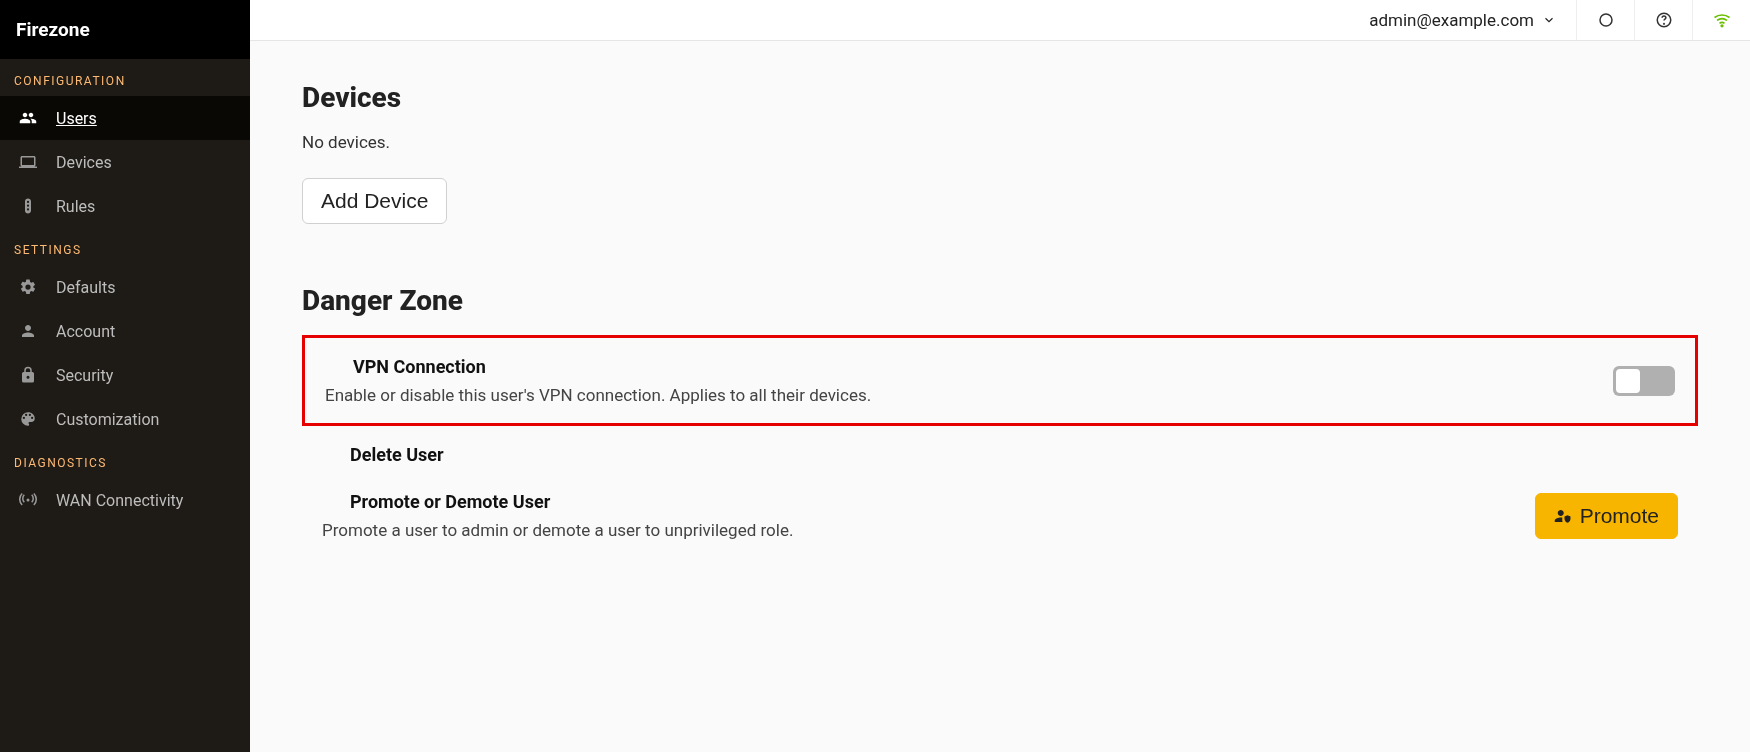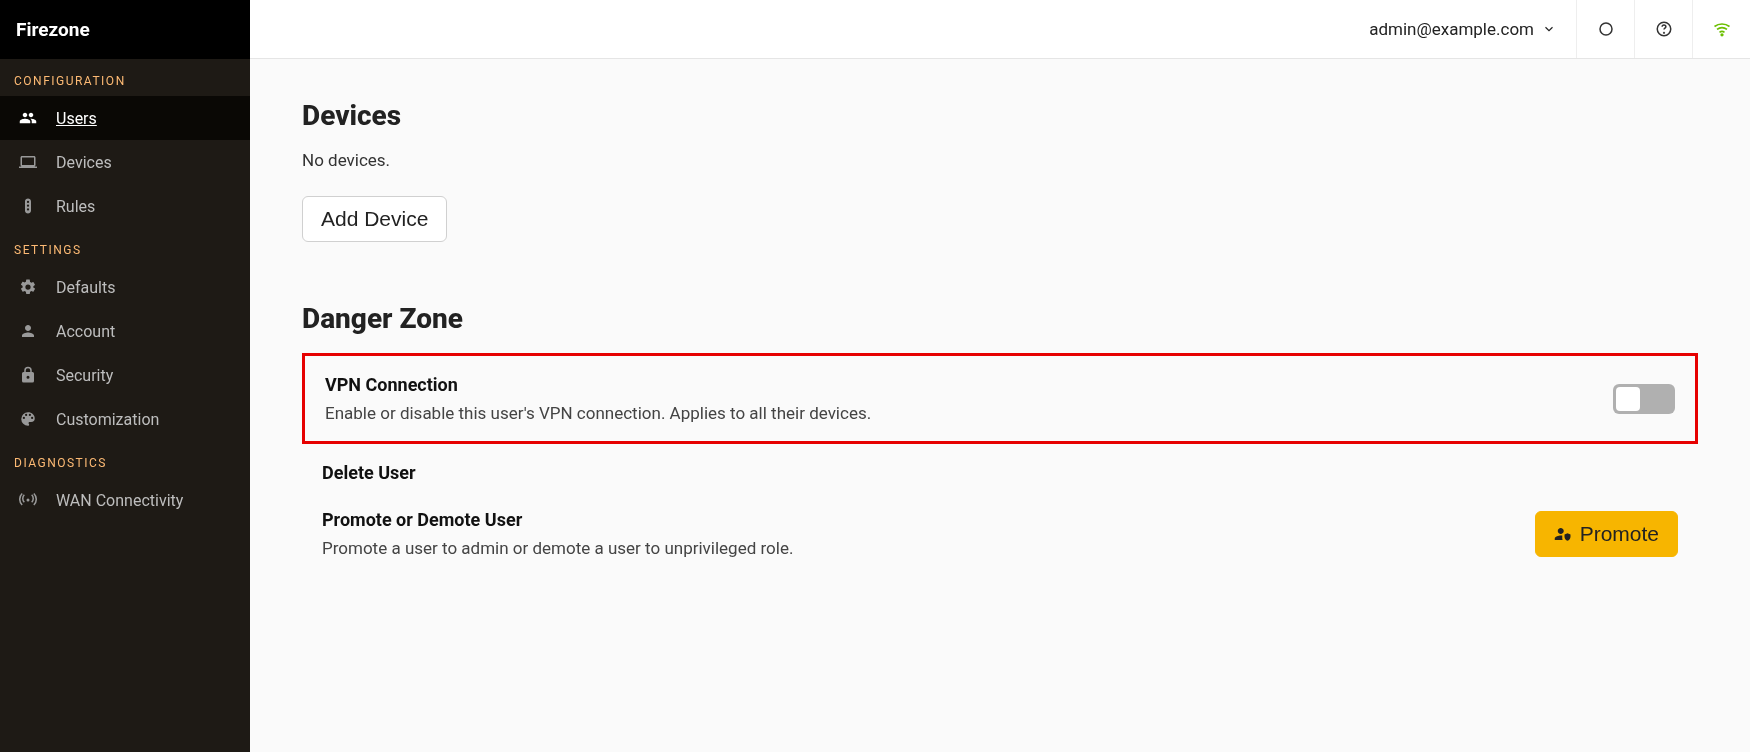--- a/index.html
+++ b/index.html
@@ -12,35 +12,35 @@
 .sidebar-section-label { font-size: 12px; letter-spacing: 1.5px; color: #fdba74; padding: 15px 14px 8px; }
 .sidebar-item { display: flex; align-items: center; gap: 18px; padding: 12px 18px; cursor: pointer; color: #bdbdbd; font-size: 16px; }
 .sidebar-item.active { background: #0a0805; color: #fff; text-decoration: underline; }
 .sidebar-item .icon { width: 20px; height: 20px; display: flex; align-items: center; justify-content: center; color: #999; }
 .sidebar-item.active .icon { color: #fff; }
 
 
 .main { flex: 1; display: flex; flex-direction: column; background: #fafafa; }
 
 
-.topbar { height: 59px; background: #fff; border-bottom: 1px solid #e5e5e5; display: flex; align-items: center; justify-content: flex-end; padding: 0 0 0 20px; }
+.topbar { height: 41px; background: #fff; border-bottom: 1px solid #e5e5e5; display: flex; align-items: center; justify-content: flex-end; padding: 0 0 0 20px; }
 .topbar-user { display: flex; align-items: center; gap: 8px; padding: 0 20px; height: 100%; font-size: 17px; cursor: pointer; }
 .topbar-icon { width: 58px; height: 100%; border-left: 1px solid #eee; display: flex; align-items: center; justify-content: center; cursor: pointer; }
 
 
 .content { padding: 40px 52px; flex: 1; overflow: auto; }
 h2 { font-size: 28px; font-weight: 800; margin-bottom: 18px; }
 .section { margin-bottom: 60px; }
 .muted { color: #333; font-size: 17px; margin-bottom: 26px; }
 .btn { display: inline-flex; align-items: center; gap: 8px; padding: 10px 18px; border-radius: 6px; font-size: 21px; cursor: pointer; border: 1px solid #d0d0d0; background: #fff; color: #222; }
 .btn-primary { background: #f7b500; border-color: #f7b500; color: #222; font-weight: 500; }
 
 .danger-row { display: flex; align-items: center; justify-content: space-between; padding: 18px 20px; }
 .danger-row.highlight { border: 3px solid #e60000; }
-.danger-title { font-size: 18px; font-weight: 700; margin-bottom: 8px; color: #111; }
+.danger-title { font-size: 18px; font-weight: 700; margin-bottom: 8px; color: #111; margin-left: 28px; }
 .danger-desc { font-size: 17px; color: #444; }
 
 
 .toggle { width: 62px; height: 30px; background: #b0b0b0; border-radius: 6px; position: relative; cursor: pointer; }
 .toggle .knob { position: absolute; top: 3px; left: 3px; width: 24px; height: 24px; background: #fff; border-radius: 4px; }
 
 svg { display: block; }
 </style>
 </head>
 <body>

